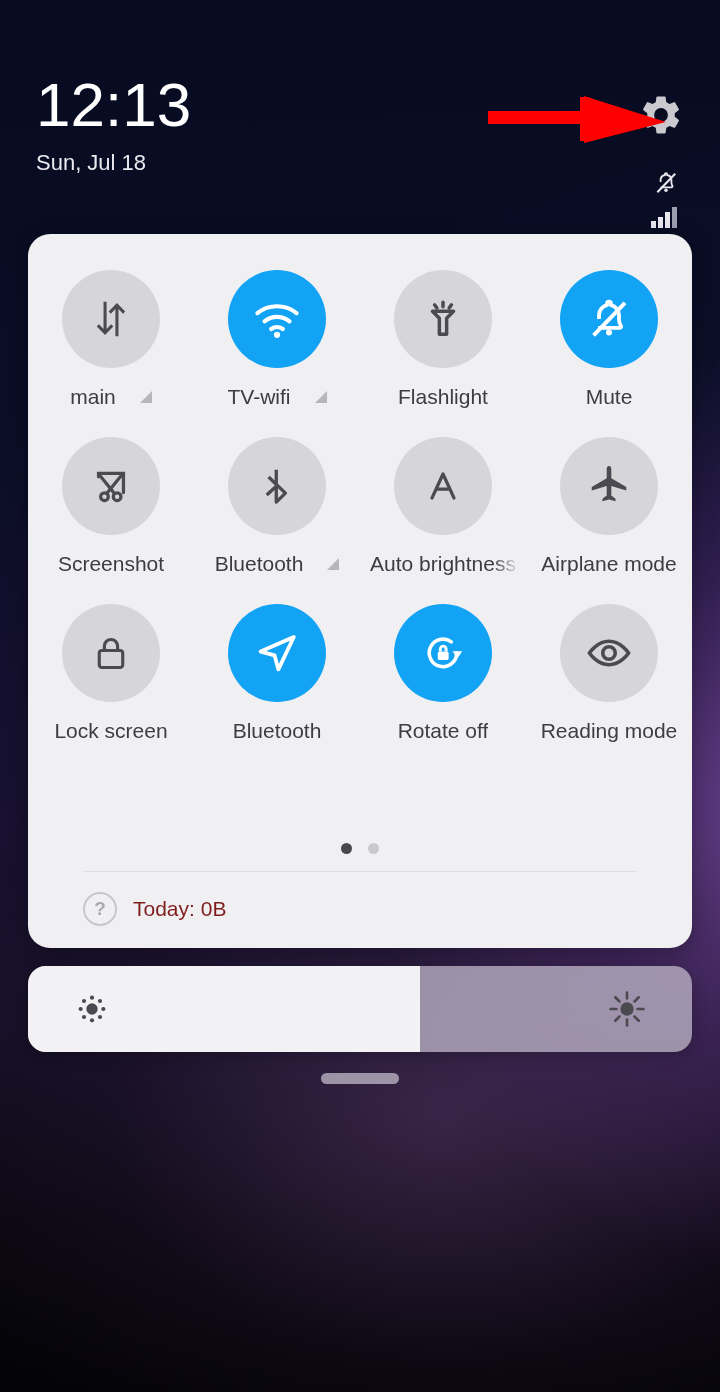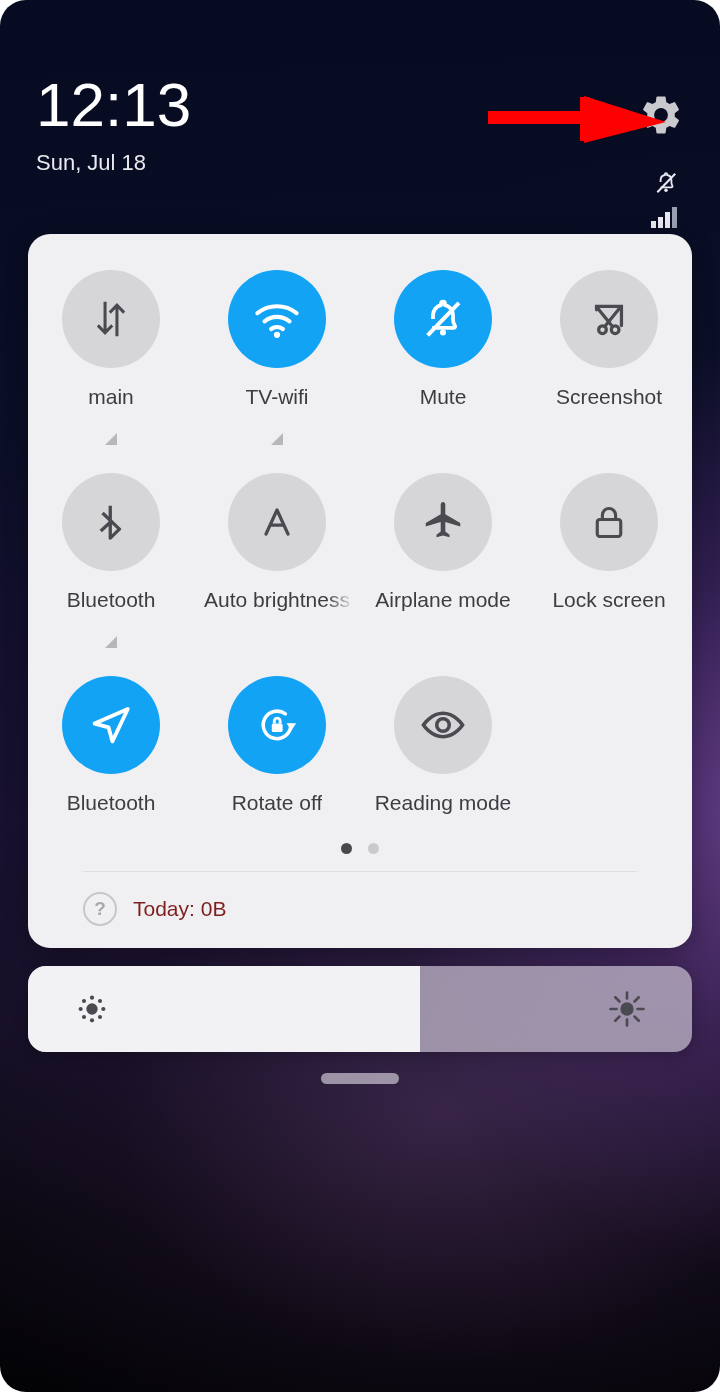--- a/index.html
+++ b/index.html
@@ -10,21 +10,20 @@
     font-family: "Liberation Sans", sans-serif;
   }
   #screen {
     position: relative;
     width: 720px; height: 1392px;
     background:
       radial-gradient(ellipse 620px 700px at 108% 58%, rgba(150,90,190,0.62) 0%, rgba(108,60,150,0.34) 34%, rgba(40,20,62,0.06) 66%, rgba(0,0,0,0) 100%),
       radial-gradient(ellipse 700px 520px at 62% 80%, rgba(120,78,140,0.40) 0%, rgba(60,36,78,0.16) 48%, rgba(0,0,0,0) 78%),
       linear-gradient(178deg, #060b22 0%, #080d24 16%, #0a0e26 30%, #120f2c 44%, #181130 58%, #150f26 72%, #0a0710 86%, #020204 100%);
     overflow: hidden;
-    border-radius: 26px;
   }
 
   
   #clockblock { position: absolute; left: 36px; top: 74px; }
   #clock {
     font-size: 62px; font-weight: 300; color: #ffffff;
     letter-spacing: 0px; line-height: 1; font-family: "Liberation Sans", sans-serif;
   }
   #date {
     margin-top: 14px; font-size: 22px; color: #e9e9ef; font-weight: 400;
@@ -72,21 +71,21 @@
   }
   .tcirc {
     width: 98px; height: 98px; border-radius: 50%;
     background: #d6d6d9;
     display: flex; align-items: center; justify-content: center;
   }
   .tcirc.on { background: #12a3f5; }
   .tlabelrow {
     margin-top: 17px;
     display: flex; align-items: center; justify-content: center;
-    gap: 24px; max-width: 166px; flex-direction: column;
+    gap: 24px; max-width: 166px;
   }
   .tlabel {
     font-size: 21px; color: #3c3c42; white-space: nowrap;
     overflow: hidden; text-overflow: clip;
   }
   .tlabel.clipped {
     max-width: 148px;
     -webkit-mask-image: linear-gradient(90deg, #000 0%, #000 84%, rgba(0,0,0,0.15) 100%);
             mask-image: linear-gradient(90deg, #000 0%, #000 84%, rgba(0,0,0,0.15) 100%);
   }
@@ -218,20 +217,33 @@
             <path fill="none" stroke="#ffffff" stroke-width="2" stroke-linecap="round" d="M9.2 16.8a4.7 4.7 0 0 1 5.6 0"></path>
             <circle cx="12" cy="19.6" r="1.5" fill="#ffffff"></circle>
           </svg>
         </div>
         <div class="tlabelrow">
           <span class="tlabel">TV-wifi</span>
           <span class="expander"></span>
         </div>
       </div>
 
+      <div class="tile">
+        <div class="tcirc">
+          <svg width="46" height="46" viewBox="0 0 24 24">
+            <path fill="none" stroke="#4a4a50" stroke-width="1.8" stroke-linejoin="round" d="M6.5 8h11l-3.6 3.6V20h-3.8v-8.4z"></path>
+            <line x1="12" y1="3.2" x2="12" y2="5.6" stroke="#4a4a50" stroke-width="1.8" stroke-linecap="round"></line>
+            <line x1="7.6" y1="4.6" x2="8.8" y2="6.3" stroke="#4a4a50" stroke-width="1.8" stroke-linecap="round"></line>
+            <line x1="16.4" y1="4.6" x2="15.2" y2="6.3" stroke="#4a4a50" stroke-width="1.8" stroke-linecap="round"></line>
+          </svg>
+        </div>
+        <div class="tlabelrow">
+          <span class="tlabel">Flashlight</span>
+        </div>
+      </div>
 
       <div class="tile">
         <div class="tcirc on">
           <svg width="48" height="48" viewBox="0 0 24 24">
             <path fill="none" stroke="#ffffff" stroke-width="1.9" stroke-linejoin="round" d="M6.6 16.4h10.8c.6 0 .9-.7.5-1.2-.6-.7-.9-1.8-.9-3.2V10a5 5 0 0 0-4-4.9V4.3a1 1 0 0 0-2 0v.8a5 5 0 0 0-4 4.9v2"></path>
             <circle cx="12" cy="18.8" r="1.5" fill="#ffffff"></circle>
             <line x1="4.3" y1="20.2" x2="20" y2="3.9" stroke="#ffffff" stroke-width="2"></line>
           </svg>
         </div>
         <div class="tlabelrow">

